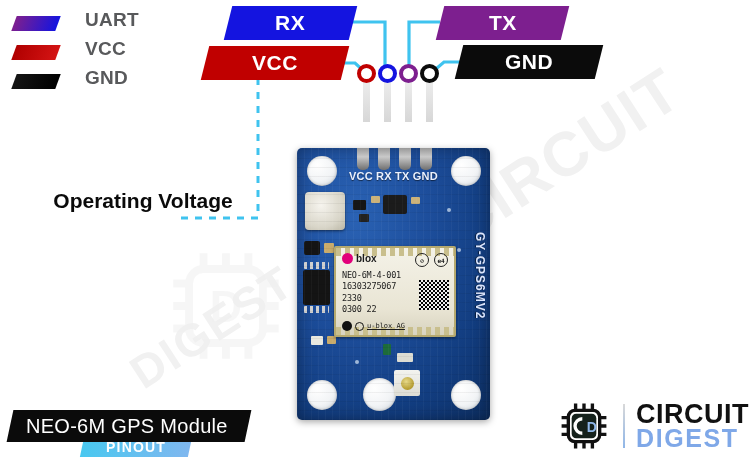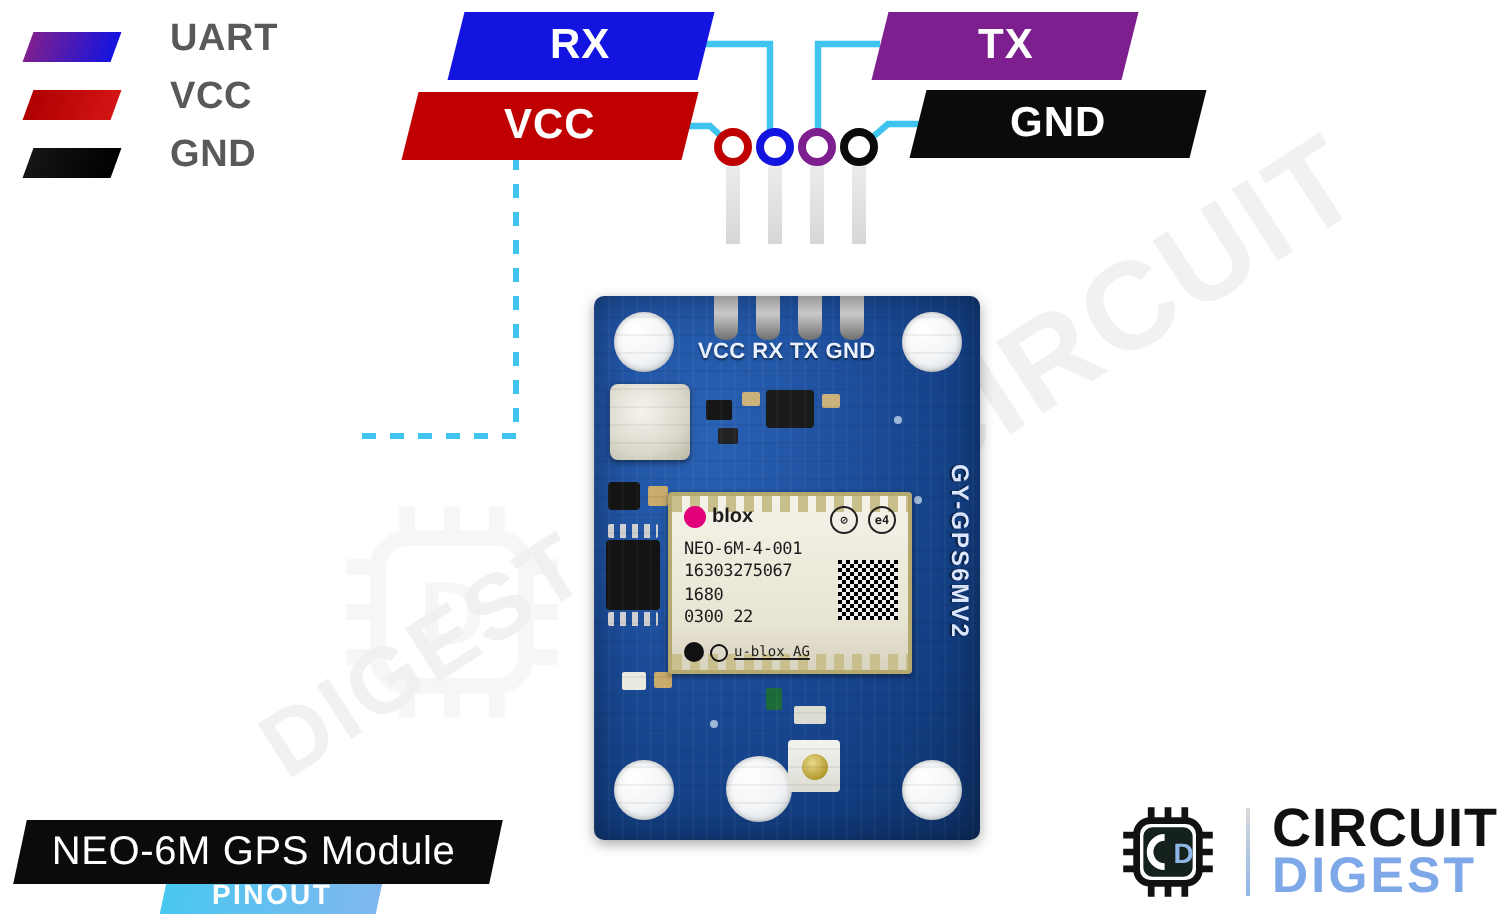--- a/index.html
+++ b/index.html
@@ -268,20 +268,21 @@
   <div class="pinwire" style="left:384px; top:80px; height:42px;"></div>
   <div class="pinwire" style="left:405px; top:80px; height:42px;"></div>
   <div class="pinwire" style="left:426px; top:80px; height:42px;"></div>
 
   <div class="ring" style="left:357px; top:64px; border-color:#c00000;"></div>
   <div class="ring" style="left:378px; top:64px; border-color:#1414e0;"></div>
   <div class="ring" style="left:399px; top:64px; border-color:#7d1f8f;"></div>
   <div class="ring" style="left:420px; top:64px; border-color:#0b0b0b;"></div>
 
   <div class="ov">
+    <span class="l1">Operating Voltage</span>
   </div>
 
   <div class="board">
 
     <div class="hdr-pin" style="left:60px;"></div>
     <div class="hdr-pin" style="left:81px;"></div>
     <div class="hdr-pin" style="left:102px;"></div>
     <div class="hdr-pin" style="left:123px;"></div>
 
     <div class="silk" style="left:52px;">VCC RX TX GND</div>
@@ -319,21 +320,21 @@
         <div class="bdot"></div>
         <div class="btxt">blox</div>
       </div>
       <div class="marks">
         <div class="mark">⊘</div>
         <div class="mark">e4</div>
       </div>
       <div class="lines">
         <div>NEO-6M-4-001</div>
         <div>16303275067</div>
-        <div>1680</div>
+        <div>2330</div>
         <div>0300 22</div>
       </div>
       <div class="qr"></div>
       <div class="foot">
         <div class="fd1"></div>
         <div class="fd2"></div>
         <span>u-blox AG</span>
       </div>
     </div>
 

